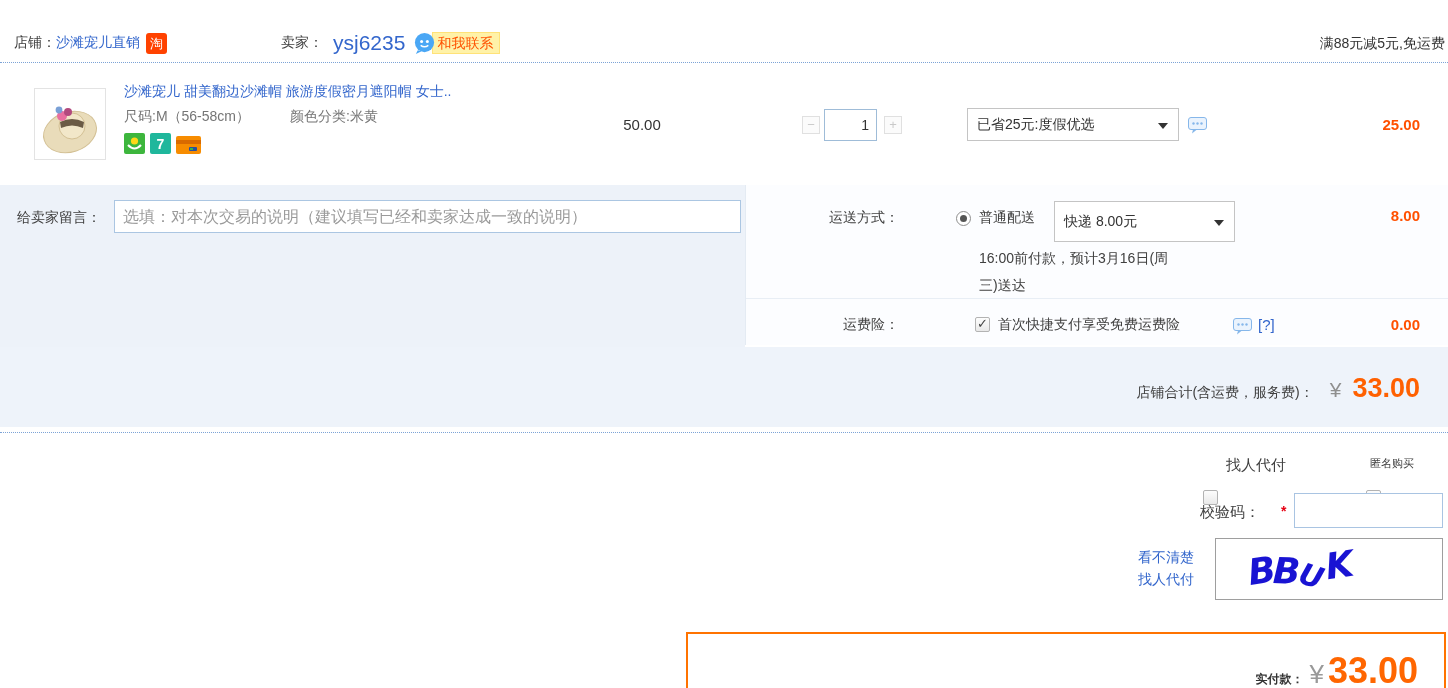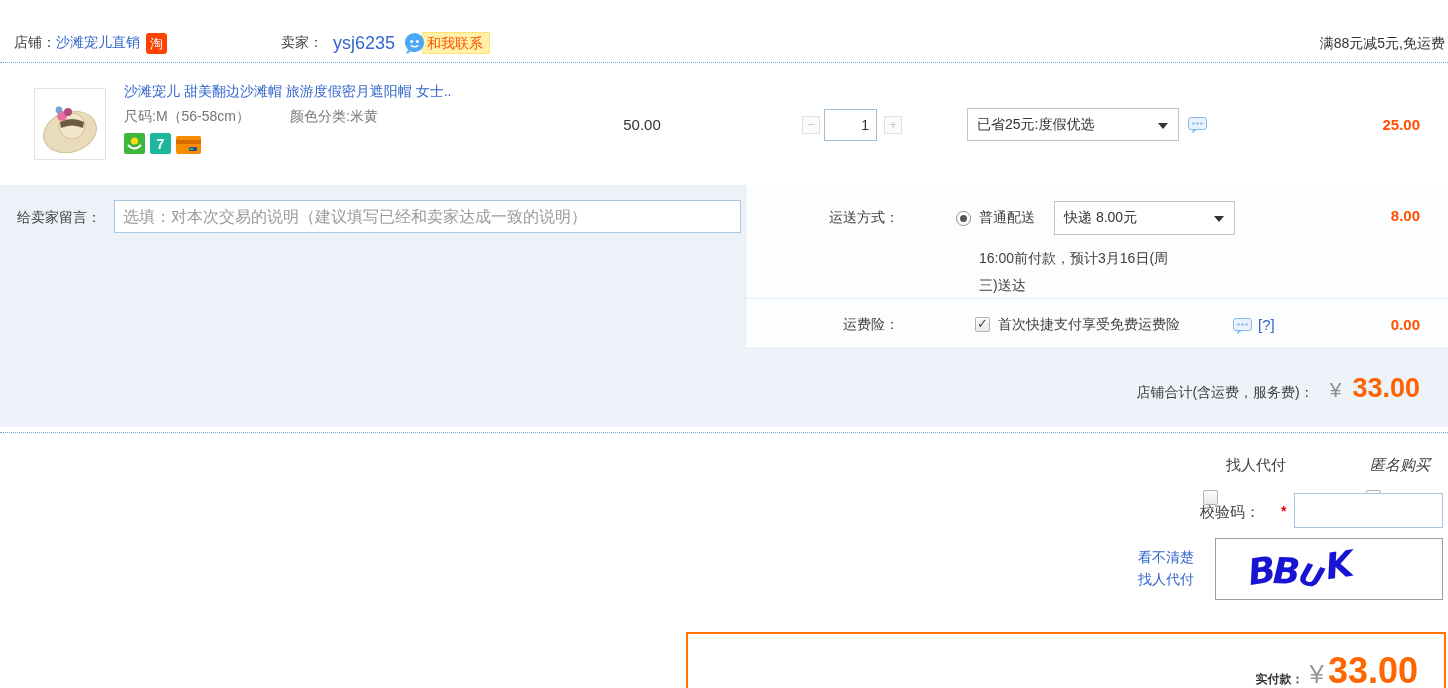--- a/index.html
+++ b/index.html
@@ -80,21 +80,21 @@
 
   
   <div class="abs row" style="left:14px; top:30px; height:26px;">
     <span>店铺：</span>
     <a class="lnk">沙滩宠儿直销</a>
     <span class="tao-badge">淘</span>
   </div>
 
   <div class="abs row" style="left:281px; top:30px; height:26px;">
     <span>卖家：</span>
-    <a class="lnk" style="margin-left:10px; font-size:18px;">ysj6235</a>
+    <a class="lnk" style="margin-left:10px; font-size:21px;">ysj6235</a>
     <svg class="ww-icon" viewBox="0 0 24 24">
       <circle cx="12" cy="11" r="10" fill="#4aa7f5"></circle>
       <path d="M5 19 L3 23 L9 20 Z" fill="#4aa7f5"></path>
       <circle cx="9" cy="10" r="1.6" fill="#fff"></circle>
       <circle cx="15" cy="10" r="1.6" fill="#fff"></circle>
       <path d="M8 14 q4 3 8 0" stroke="#fff" stroke-width="1.5" fill="none"></path>
     </svg>
     <span class="contact-tag">和我联系</span>
   </div>
 
@@ -164,21 +164,21 @@
   <div class="abs band2-left">
     <span class="abs" style="left:17px; top:210px; position:fixed;"></span>
     <div style="position:absolute; left:17px; top:24px;">给卖家留言：</div>
     <input class="msg-input" style="position: absolute; left: 114px; top: 15px;" placeholder="选填：对本次交易的说明（建议填写已经和卖家达成一致的说明）">
   </div>
 
   <div class="abs band2-right">
     <div style="position:absolute; left:3px; top:24px; width:150px; text-align:right;">运送方式：</div>
     <span class="radio sel" style="position:absolute; left:210px; top:26px;"></span>
     <span style="position:absolute; left:233px; top:24px; color:#404040;text-align:right;">普通配送</span>
-    <div class="fake-select row" style="position:absolute; left:308px; top:16px; width:181px; height:34px;align-items:center;">
+    <div class="fake-select row" style="position:absolute; left:308px; top:16px; width:181px; height:41px;align-items:center;">
       <span class="txt">快递 8.00元</span>
       <span class="arrow-down"></span>
     </div>
     <div style="position:absolute; left:233px; top:60px; width:280px; line-height:27px; color:#404040;">
       <span>16:00前付款，预计3月16日(周</span><br>
       <span>三)送达</span>
     </div>
     <div class="price" style="position:absolute; right:28px; top:22px;">8.00</div>
 
     <div class="divider" style="position:absolute; left:0; top:113px; width:703px;"></div>
@@ -205,21 +205,21 @@
       <span class="total-amt" style="font-size:27px; margin-left:3px;">33.00</span>
     </div>
   </div>
 
   <div class="abs dotted" style="top:432px;"></div>
 
   
   <span class="cbx abs" style="left:1203px; top:457px;"></span>
   <span class="abs" style="left:1226px; top:456px; font-size:15px;">找人代付</span>
   <span class="cbx abs" style="left:1347px; top:457px;"></span>
-  <span class="abs" style="left:1370px; top:456px; font-size:15px;font-style:italic;">匿名购买</span>
+  <span class="abs" style="left:1370px; top:456px; font-size:11px;">匿名购买</span>
 
   
   <span class="abs" style="left:1200px; top:503px; font-size:15px;">校验码：</span>
   <span class="abs" style="left:1281px; top:503px; color:#e60012; font-weight:bold;">*</span>
   <input class="abs cap-input" style="left: 1294px; top: 493px;">
 
   <div class="abs" style="left:1138px; top:546px; line-height:22px;">
     <a class="lnk" style="display:block;">看不清楚</a>
     <a class="lnk" style="display:block;">找人代付</a>
   </div>

